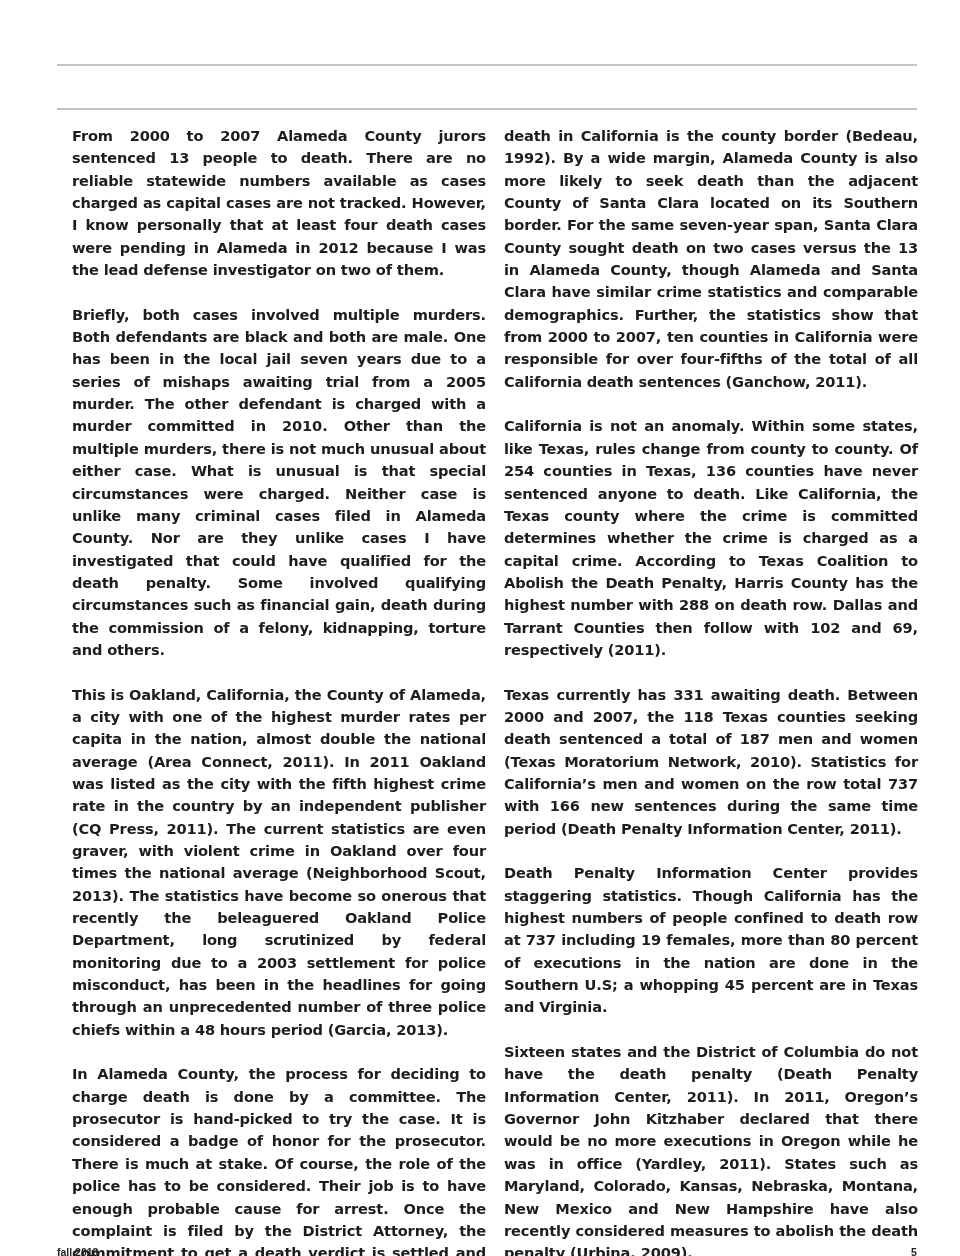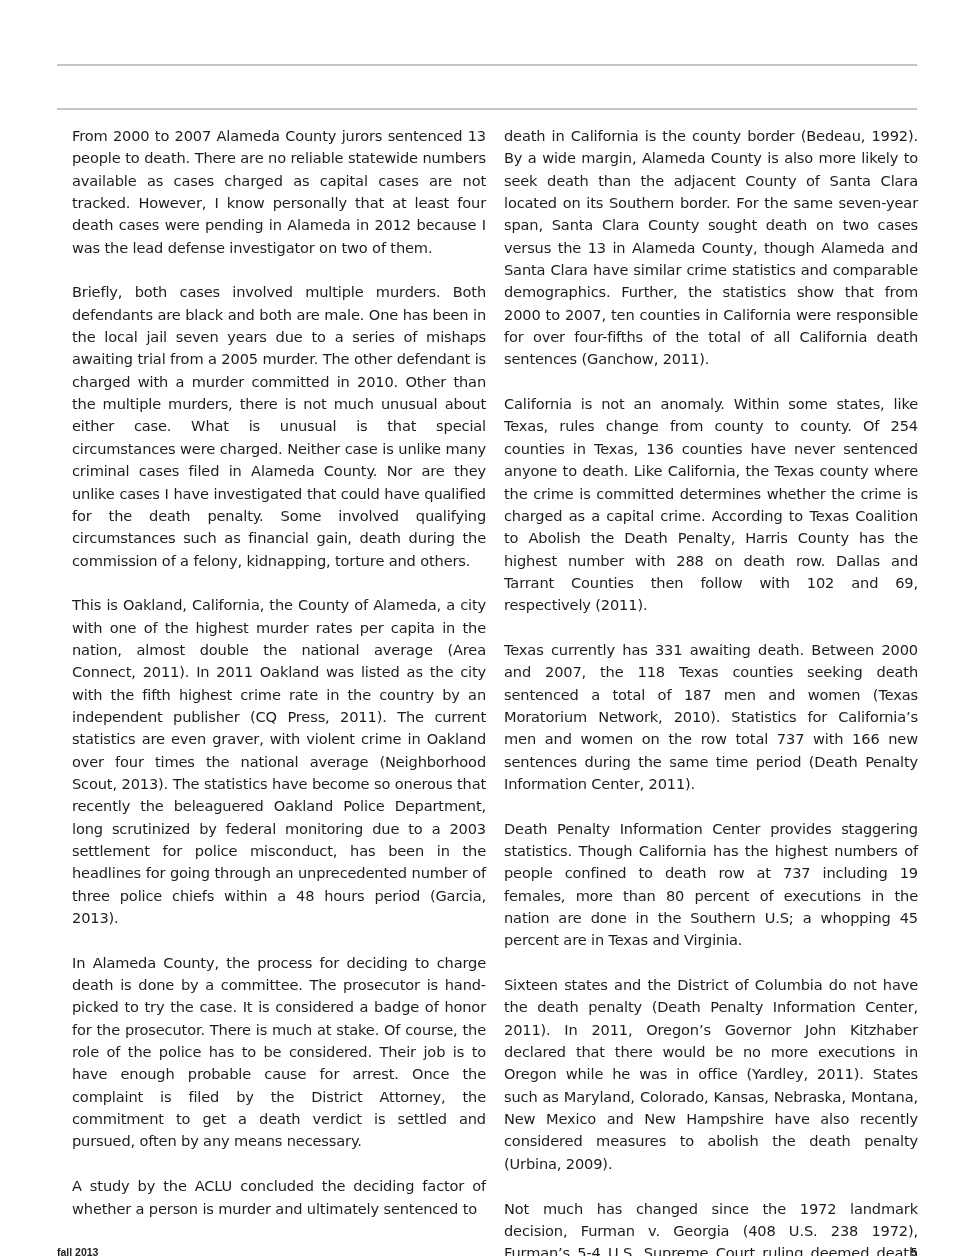--- a/index.html
+++ b/index.html
@@ -6,21 +6,21 @@
     body {
       width: 960px; height: 1256px; background: #ffffff; position: relative; overflow: hidden;
       font-family: "DejaVu Sans", sans-serif; color: #1d1d1d;
     }
     .rule { position: absolute; left: 57px; width: 860px; height: 2px; background: #c4c4c4; }
     .rule.top { top: 64px; }
     .rule.bottom { top: 108px; }
     .col { position: absolute; top: 125px; font-size: 14.6px; line-height: 22.35px; letter-spacing: -0.15px; }
     .col.left { left: 72px; width: 414px; }
     .col.right { left: 504px; width: 414px; }
-    .col p { margin: 0 0 22.35px 0; text-align: justify; hyphens: none; }
+    .col p { margin: 0 0 22.35px 0; text-align: justify; hyphens: none; font-weight: bold; }
     .col p:last-child { margin-bottom: 0; }
     .footer { position: absolute; top: 1246px; font-size: 10.5px; color: #222; font-family: "Liberation Sans", sans-serif; font-weight: bold; }
     .footer.left { left: 57px; }
     .footer.right { left: 911px; }
   </style>
 </head>
 <body>
 
 <div class="rule top"></div>
 <div class="rule bottom"></div>

